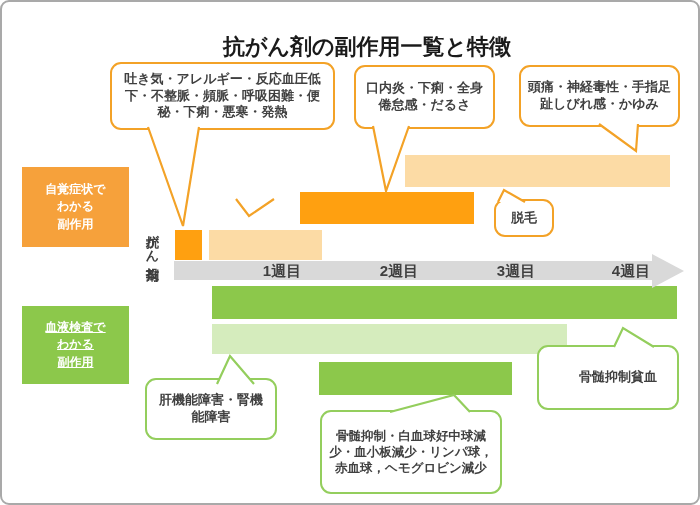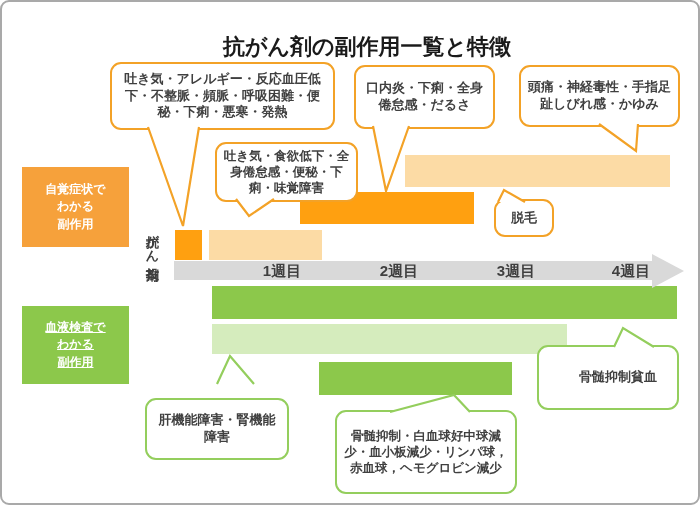--- a/index.html
+++ b/index.html
@@ -60,22 +60,22 @@
     color:#404040; font-weight:600; font-size:13px; line-height:1.3;
     padding:3px 6px; z-index:3;
   }
   .co{ border-color:#f3a227; }
   .cg{ border-color:#94ce5d; }
   .c-a{ left:108px; top:60px;  width:225px; height:68px; }
   .c-b{ left:213px; top:140px; width:143px; height:60px; font-size:12.5px;}
   .c-c{ left:352px; top:63px;  width:141px; height:64px; }
   .c-d{ left:517px; top:63px;  width:161px; height:62px; }
   .c-e{ left:492px; top:197px; width:60px;  height:38px; }
-  .c-f{ left:143px; top:396px; width:144px; height:62px; }
-  .c-g{ left:333px; top:408px; width:182px; height:84px; font-size:12.5px;}
+  .c-f{ left:143px; top:376px; width:132px; height:62px; }
+  .c-g{ left:318px; top:408px; width:182px; height:84px; font-size:12.5px;}
   .c-h{ left:535px; top:343px; width:142px; height:65px;padding-left:26px; }
   .tails{ position:absolute; left:0; top:0; width:700px; height:505px; z-index:4; pointer-events:none; }
 </style>
 </head>
 <body>
 
 <div class="slide">
 
   <h1 class="title">抗がん剤の副作用一覧と特徴</h1>
 
@@ -97,21 +97,20 @@
   <div class="bar green-dark   b-bld-d2"></div>
 
   <div class="tl-band"></div>
   <div class="tl-arrow"></div>
   <div class="tick t1">1週目</div>
   <div class="tick t2">2週目</div>
   <div class="tick t3">3週目</div>
   <div class="tick t4">4週目</div>
 
   <div class="callout co c-a">吐き気・アレルギー・反応血圧低下・不整脈・頻脈・呼吸困難・便秘・下痢・悪寒・発熱</div>
-  <div class="callout co c-b">吐き気・食欲低下・全身倦怠感・便秘・下痢・味覚障害</div>
   <div class="callout co c-c">口内炎・下痢・全身倦怠感・だるさ</div>
   <div class="callout co c-e">脱毛</div>
   <div class="callout co c-d">頭痛・神経毒性・手指足趾しびれ感・かゆみ</div>
   <div class="callout cg c-f">肝機能障害・腎機能障害</div>
   <div class="callout cg c-g">骨髄抑制・白血球好中球減少・血小板減少・リンパ球，赤血球，ヘモグロビン減少</div>
   <div class="callout cg c-h">骨髄抑制貧血</div>
 
   <svg class="tails" viewBox="0 0 700 505" xmlns="http://www.w3.org/2000/svg">
     <path d="M146,125 L181,224 L197,125" fill="#ffffff" stroke="#f3a227" stroke-width="2.2"></path>
     <path d="M234,197 L247,214 L272,197" fill="#ffffff" stroke="#f3a227" stroke-width="2.2"></path>

